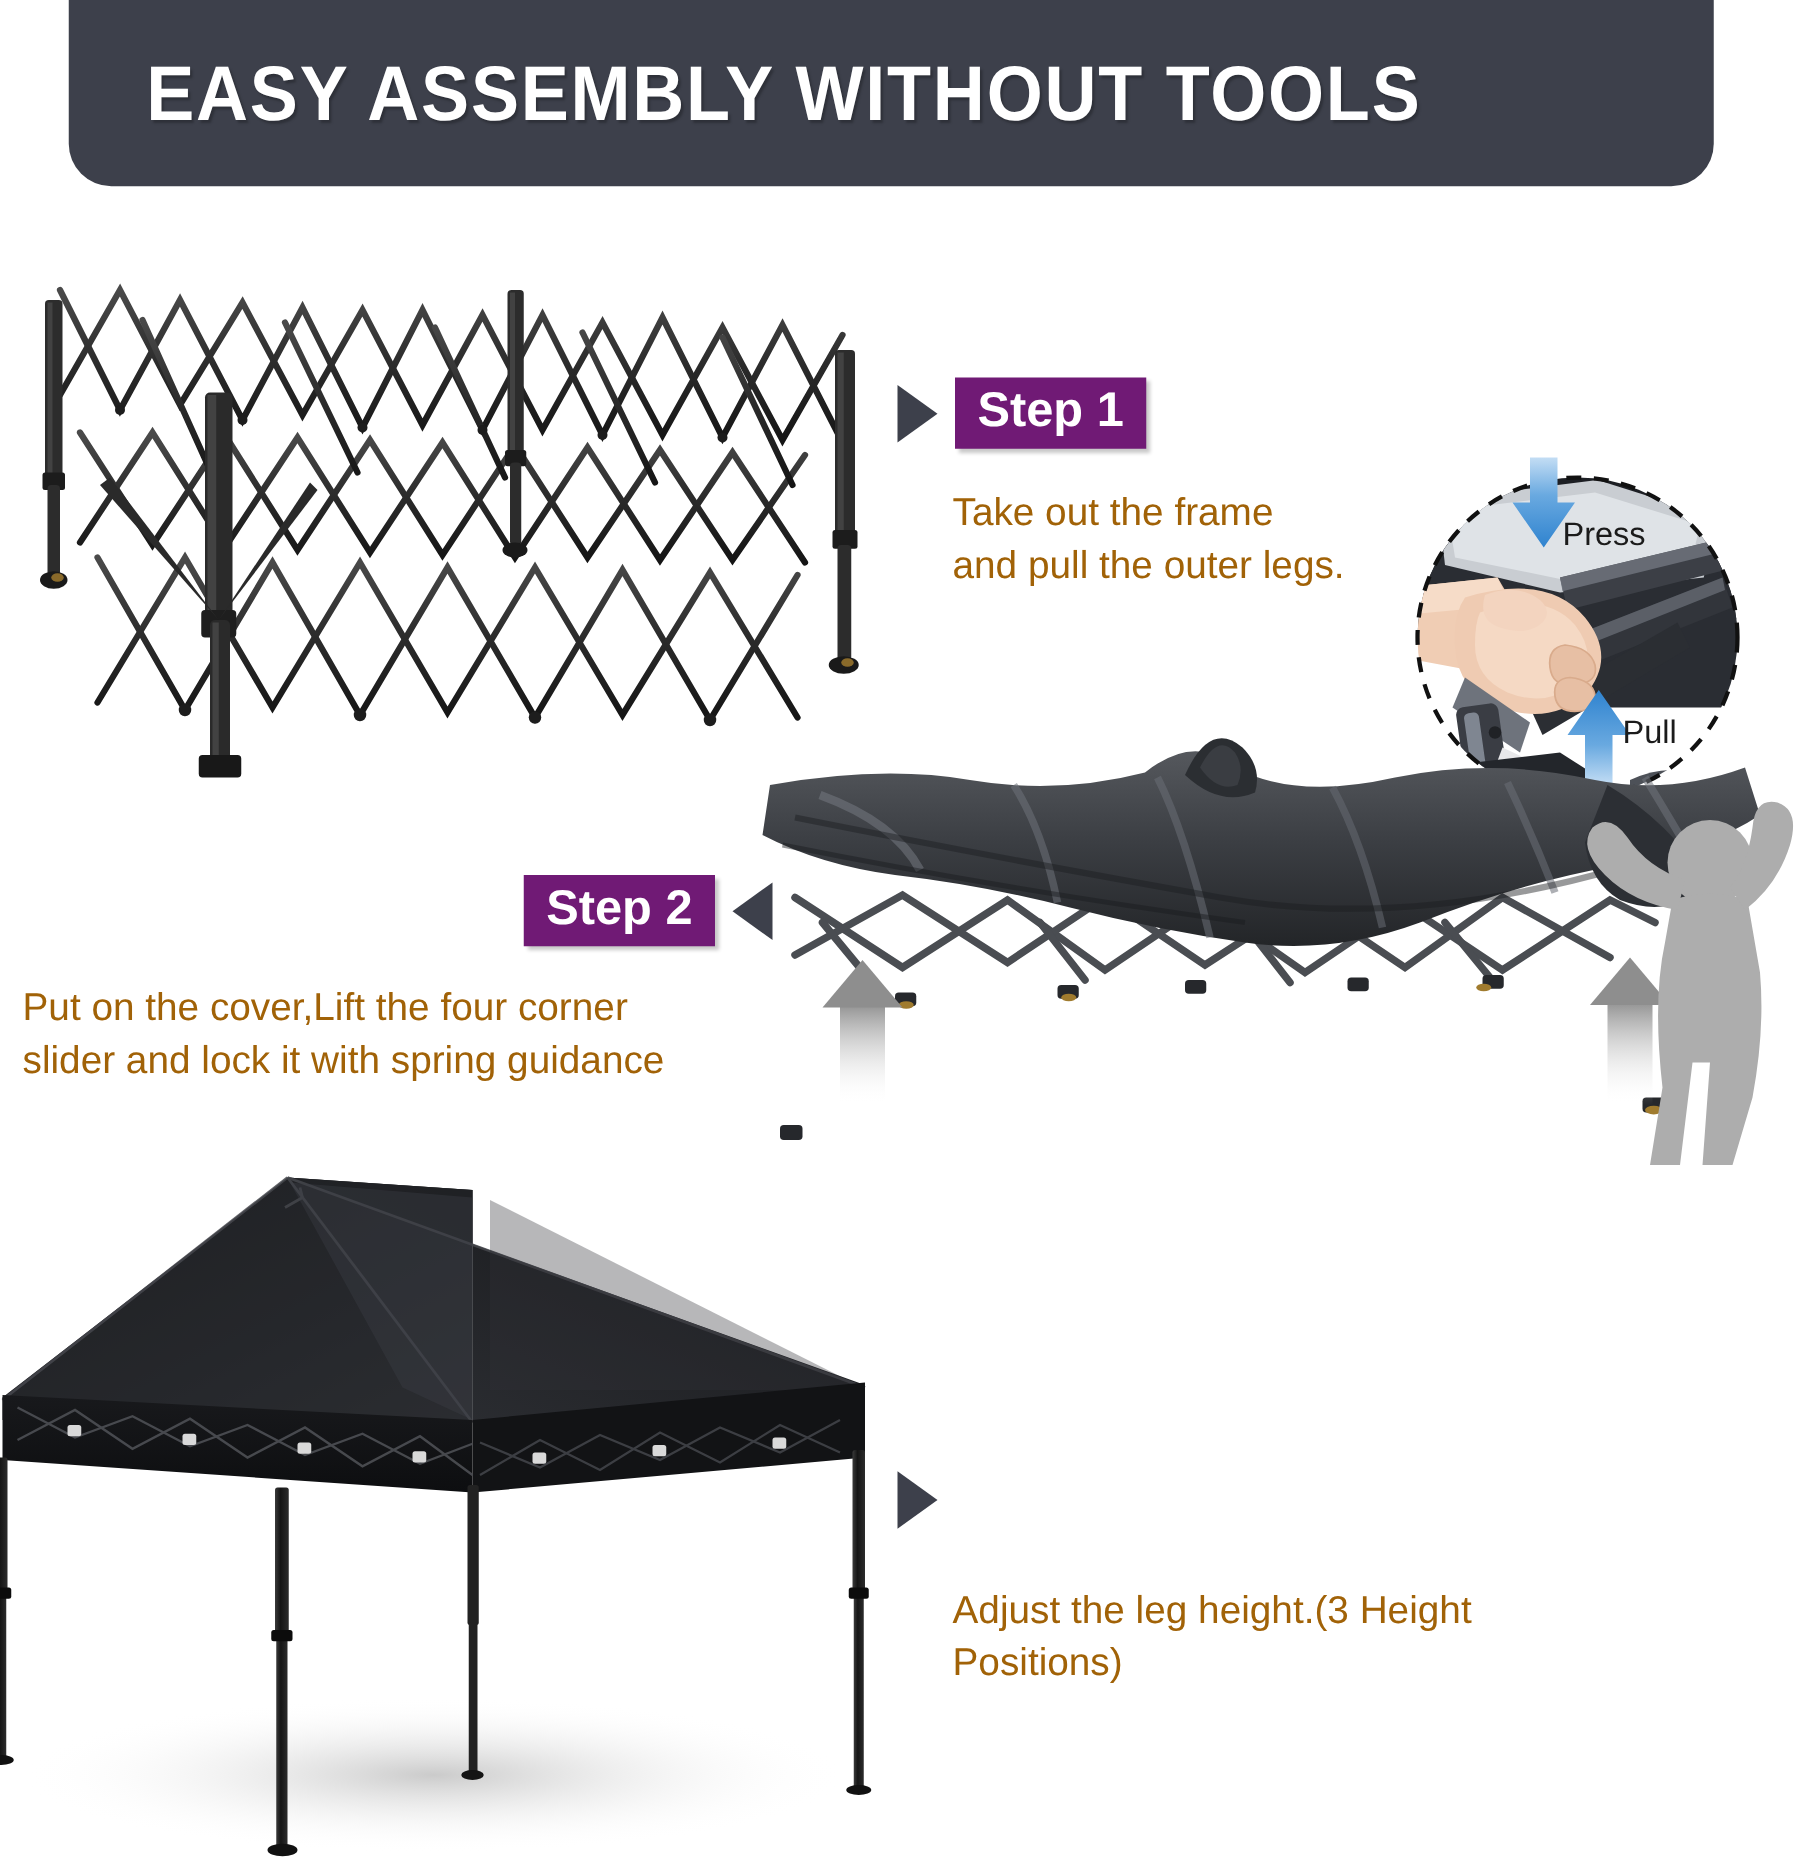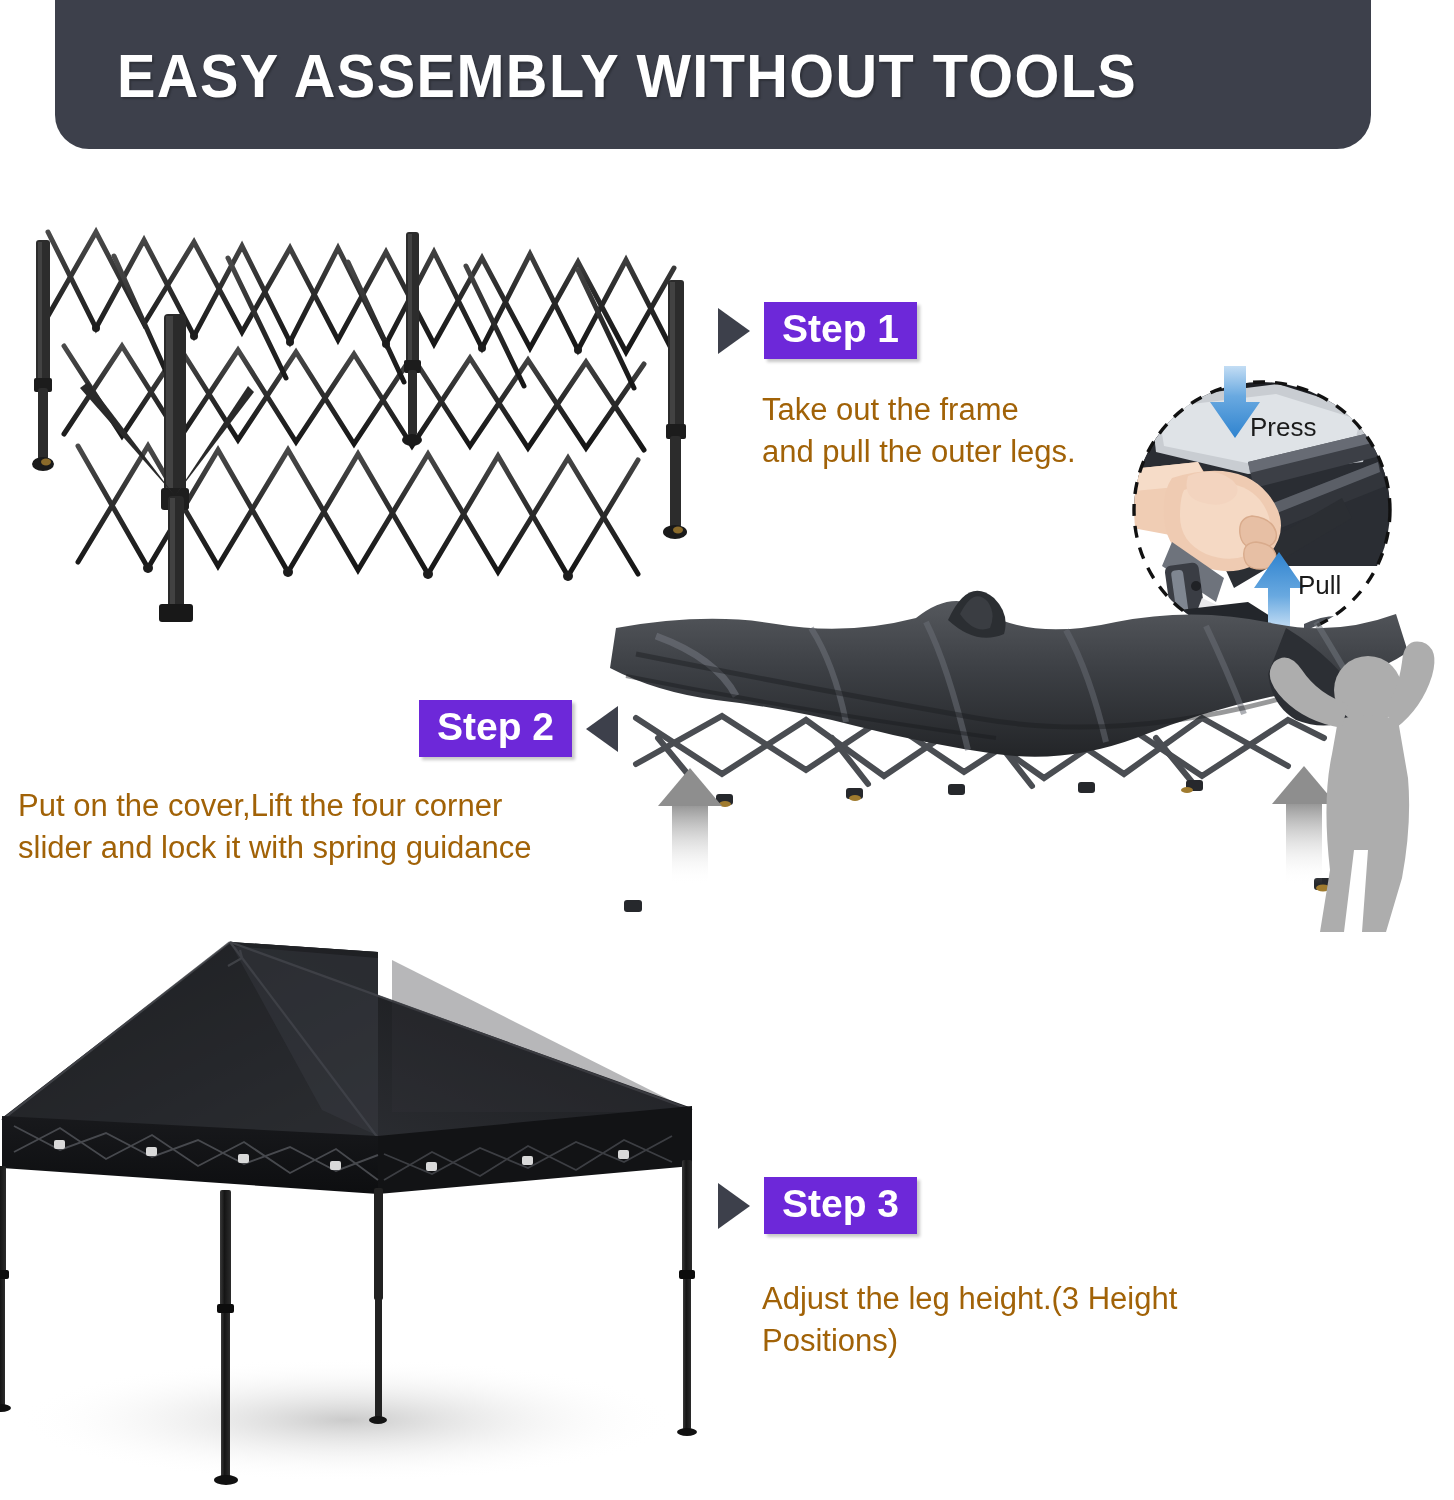--- a/index.html
+++ b/index.html
@@ -28,21 +28,21 @@
     letter-spacing:1.5px;
     line-height:1;
     transform:scaleX(0.93);
     transform-origin:left center;
     white-space:nowrap;
     text-shadow:2px 2px 2px rgba(0,0,0,.25);
   }
 
   
   .step-box{
-    background:#6d28d9;color:#fff;
+    background:#701a75;color:#fff;
     font-size:39px;font-weight:bold;
     padding:6px 18px 9px 18px;
     display:inline-block;line-height:1.08;
     box-shadow:3px 3px 3px rgba(0,0,0,.22);
     white-space:nowrap;
   }
   .tri{
     width:0;height:0;display:inline-block;vertical-align:middle;
   }
   .tri-right{
@@ -441,18 +441,17 @@
         <rect x="691" y="374" width="8" height="156" rx="2" fill="url(#poleG)"></rect>
         <rect x="687" y="370" width="16" height="9" rx="2" fill="#0c0c0c"></rect>
         <ellipse cx="695" cy="532" rx="10" ry="4" fill="#111"></ellipse>
       </g>
     </svg>
   </div>
 
   <div id="step3">
     <div class="step-head">
       <span class="tri tri-right"></span>
-      <span class="step-box">Step 3</span>
     </div>
     <div class="step-desc">Adjust the leg height.(3 Height Positions)</div>
   </div>
 
 </div>
 
 </body></html>

